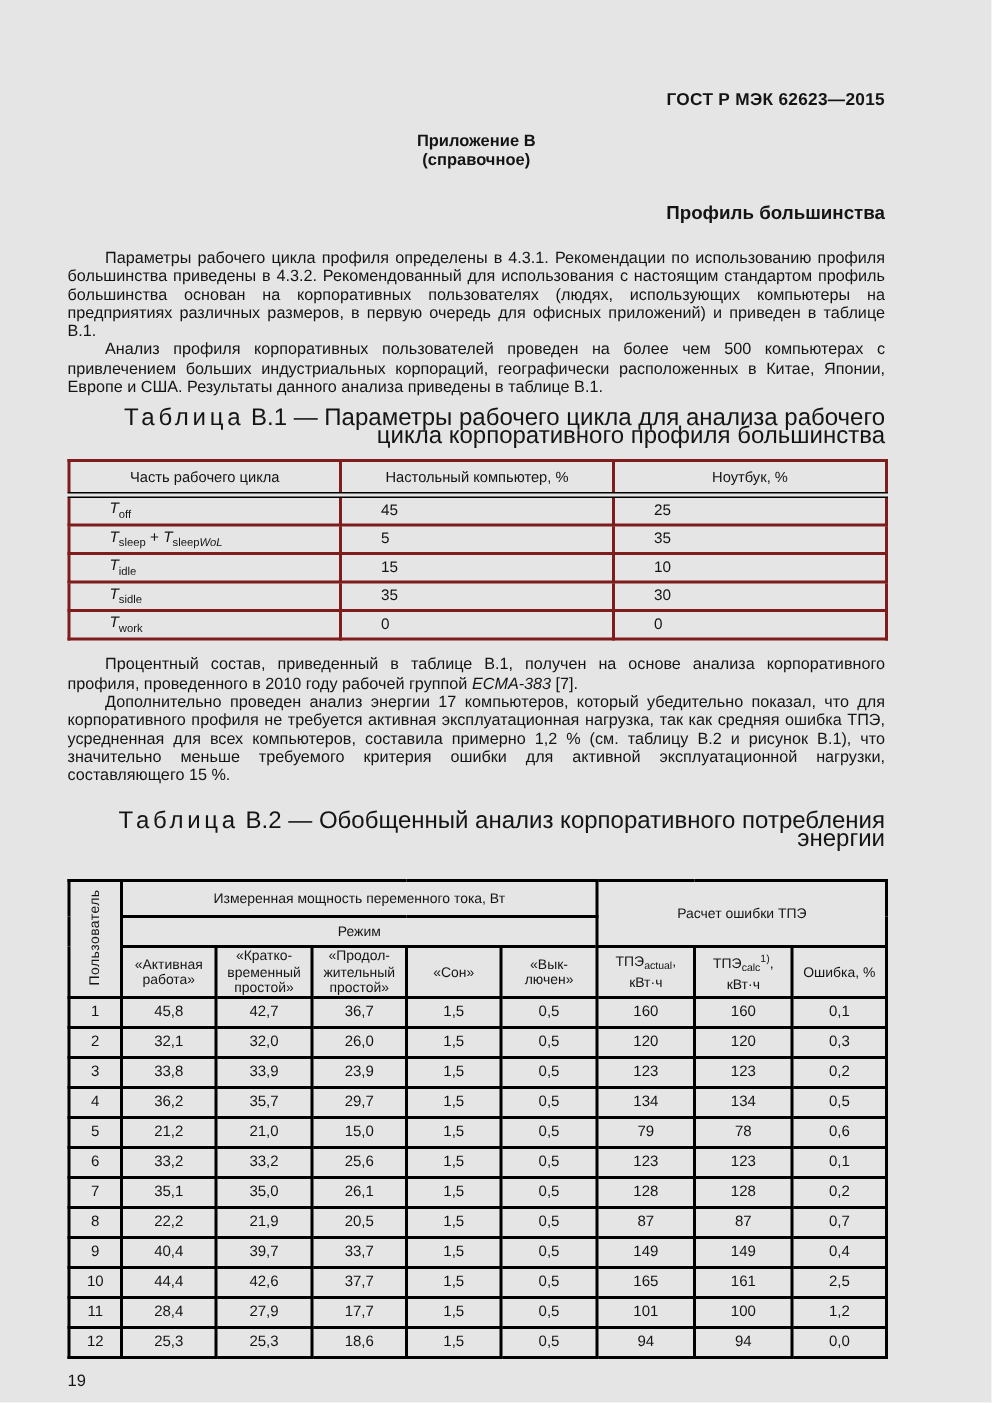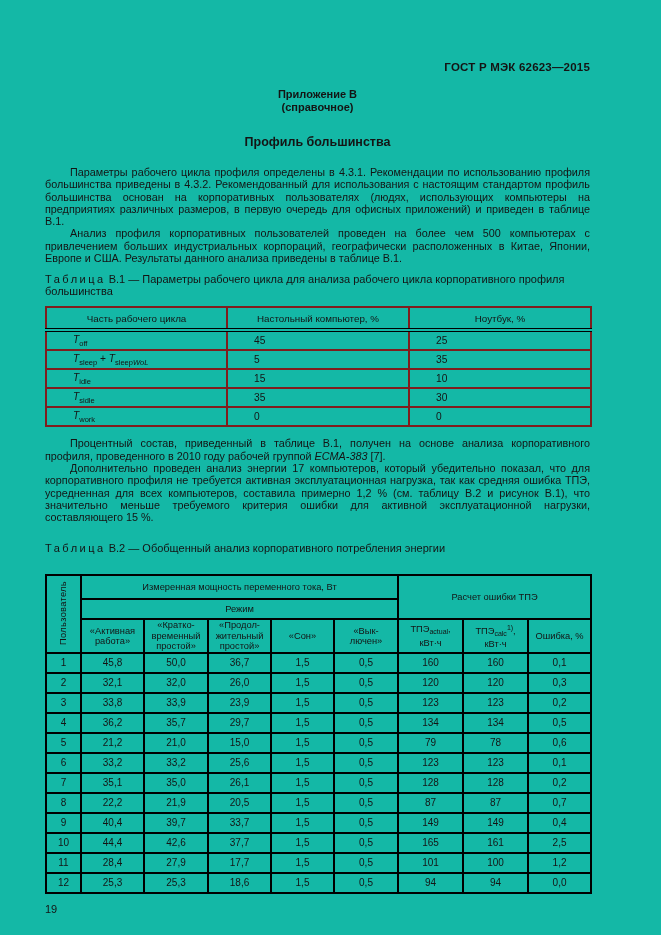--- a/index.html
+++ b/index.html
@@ -1,25 +1,25 @@
 <!DOCTYPE html>
 <html><head>
 <meta charset="utf-8">
 <style>
   html,body{margin:0;padding:0;background:#ffffff;}
   body{font-family:"Liberation Sans", sans-serif;color:#141414;}
-  .page{position:relative;width:661px;height:935px;background:#14b8a6;overflow:hidden;}
+  .page{position:relative;width:661px;height:935px;background:#e5e5e5;overflow:hidden;}
   .content{position:absolute;left:45px;top:0;width:545px;}
   .doc-number{margin-top:61px;font-weight:bold;font-size:11.5px;text-align:right;letter-spacing:.2px;}
   .annex{margin-top:15px;text-align:center;font-weight:bold;font-size:11px;line-height:13px;}
-  .title{margin-top:21px;text-align:center;font-weight:bold;font-size:12.5px;}
+  .title{margin-top:21px;text-align:right;font-weight:bold;font-size:12.5px;}
   .para{font-size:10.8px;line-height:12.3px;text-align:justify;text-indent:25px;margin:0;}
   .p1{margin-top:17px;}
   .p3{margin-top:10px;}
-  .caption{font-size:11px;margin-top:9px;line-height:12px;}
+  .caption{font-size:16px;margin-top:9px;line-height:12px;text-align:right;}
   .caption .spaced{letter-spacing:2.5px;}
   .cap-b2{margin-top:19px;}
   table{border-collapse:collapse;table-layout:fixed;width:545px;}
   .b1{margin-top:9px;}
   .b1 th,.b1 td{border:2px solid #7f1d1d;vertical-align:middle;padding:0 2px;}
   .b1 th{font-weight:normal;font-size:9.8px;height:20px;}
   .b1 thead th{border-bottom:4px double #000;}
   .b1 td{font-size:10.2px;height:17px;padding-left:26px;}
   .b1 td sub,.label-cell sub{font-size:7.5px;}
   .b2{margin-top:20px;}
@@ -131,21 +131,21 @@
           <th class="h3">«Вык-<br>лючен»</th>
           <th class="h3">ТПЭ<sub>actual</sub>,<br>кВт·ч</th>
           <th class="h3">ТПЭ<sub>calc</sub><sup>1)</sup>,<br>кВт·ч</th>
           <th class="h3">Ошибка, %</th>
         </tr>
       </thead>
       <tbody>
           <tr>
             <td>1</td>
             <td>45,8</td>
-            <td>50,0</td>
+            <td>42,7</td>
             <td>36,7</td>
             <td>1,5</td>
             <td>0,5</td>
             <td>160</td>
             <td>160</td>
             <td>0,1</td>
           </tr>
           <tr>
             <td>2</td>
             <td>32,1</td>

